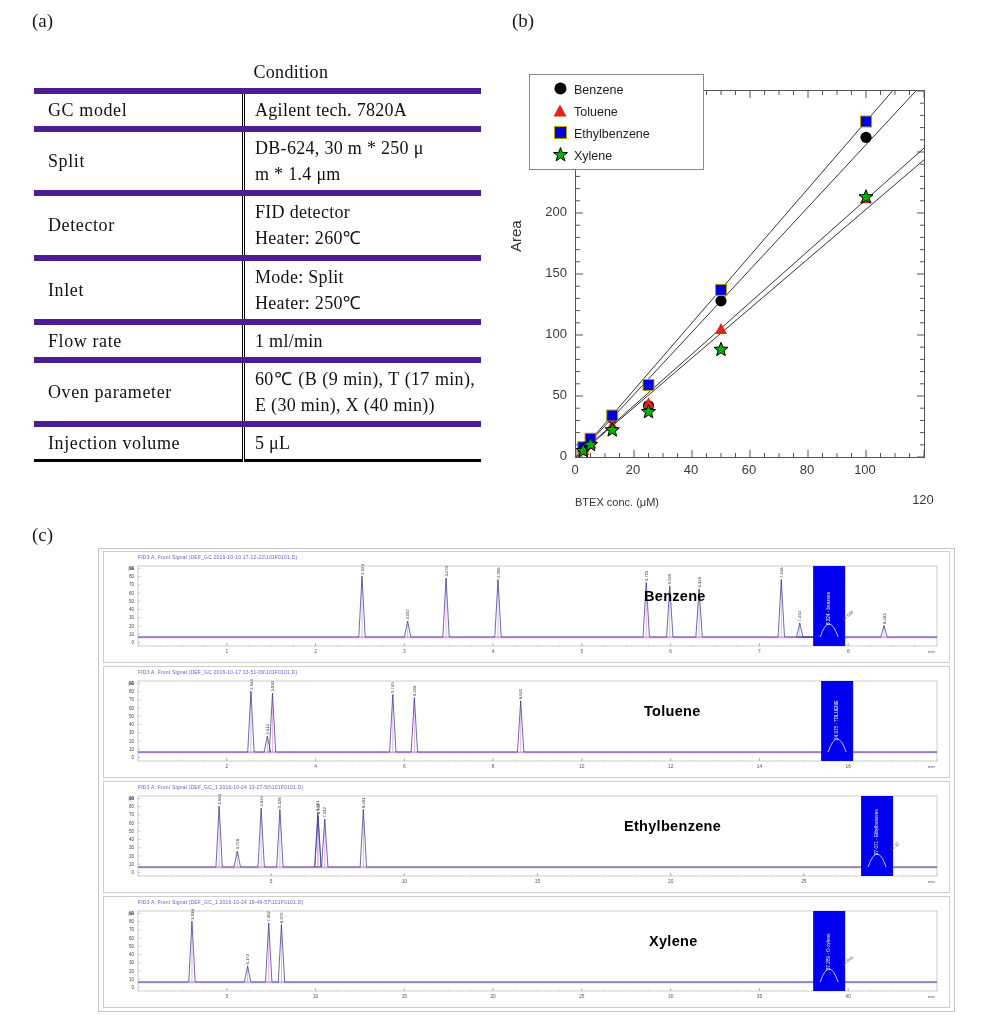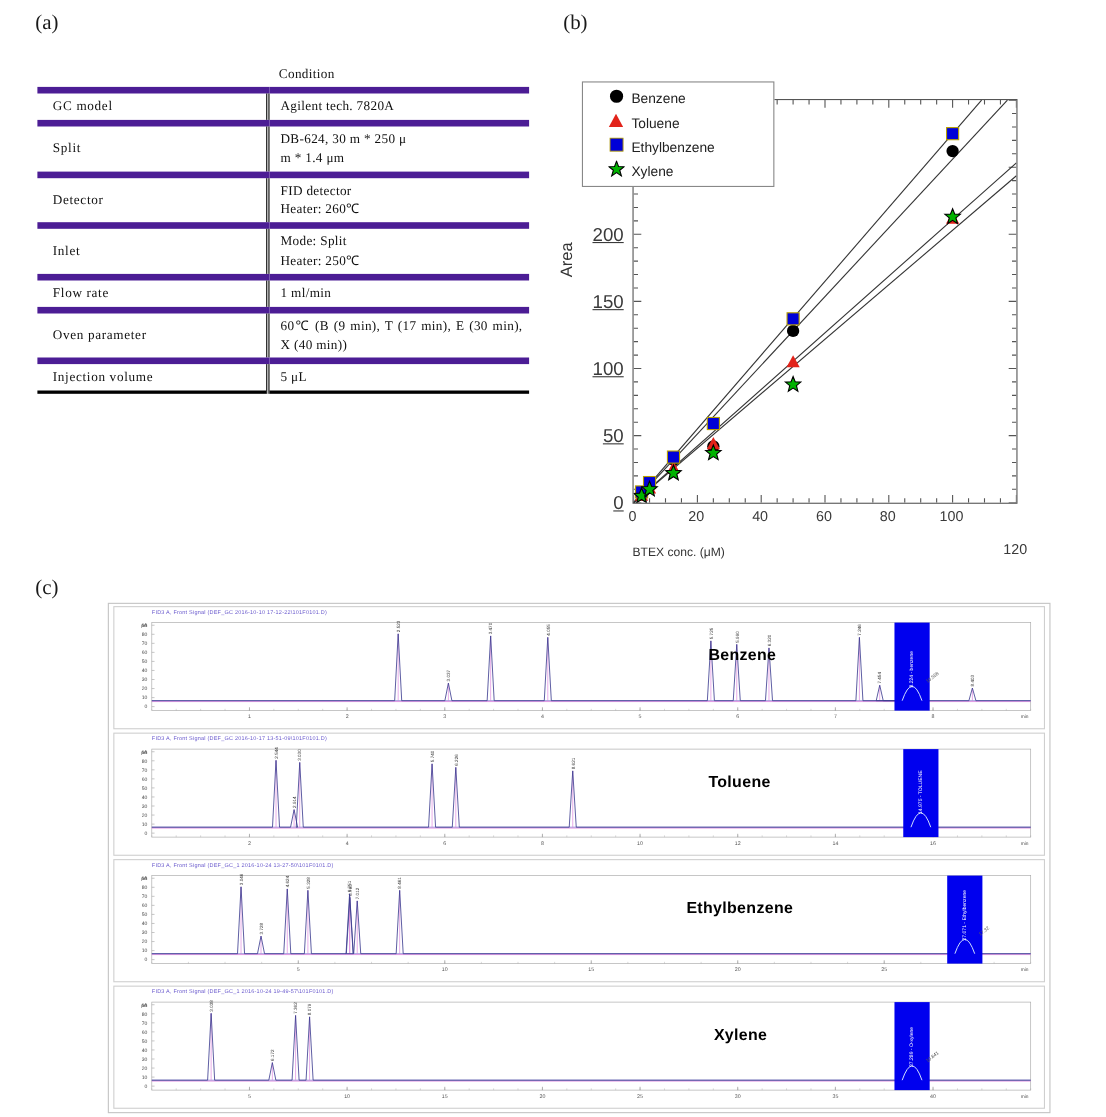--- a/index.html
+++ b/index.html
@@ -5,38 +5,38 @@
   html,body{margin:0;padding:0;background:#fff;}
   body{width:1005px;height:1015px;position:relative;
        font-family:"Liberation Serif",serif;color:#000;overflow:hidden;}
 
   .panel-label{position:absolute;font-family:"Liberation Serif",serif;
                font-size:19px;color:#1a1a1a;}
 
   
   #table-wrap{position:absolute;left:34px;top:56px;width:447px;}
   table{border-collapse:collapse;width:100%;font-family:"Liberation Serif",serif;
-        font-size:12px;color:#111;}
+        font-size:18px;color:#111;}
   td{padding:3px 6px 3px 8px;vertical-align:middle;line-height:1.45;}
   td.left-col{width:188px;padding-left:14px;letter-spacing:.6px;}
   td.right-col{padding-left:10px;letter-spacing:.3px;}
   tr.row td{border-top:6px solid #4c1d95;}
   tr.head td{border:none;}
   .dblline{border-top:3px solid #000;}
   .dblbot{border-bottom:3px solid #000;}
   td.right-col{border-left:3px double #000;}
   .cellmulti{white-space:pre-line;text-align:justify;}
 
   
   #chart{position:absolute;left:513px;top:62px;width:470px;height:460px;
          font-family:"Liberation Sans",sans-serif;}
   #plotbox{position:absolute;left:62px;top:28px;width:350px;height:368px;
            border:1px solid #555;box-sizing:border-box;background:#fff;}
-  .ytick{position:absolute;right:416px;font-size:17px;color:#3a3a3a;
-         text-align:right;width:40px;transform:translateY(-8px);text-decoration:underline;}
+  .ytick{position:absolute;right:416px;font-size:13px;color:#3a3a3a;
+         text-align:right;width:40px;transform:translateY(-8px);}
   .xtick{position:absolute;font-size:13px;color:#3a3a3a;text-align:center;
          width:40px;transform:translateX(-20px);}
   .ylabel{position:absolute;left:-6px;top:190px;font-size:15px;color:#333;
           transform:rotate(-90deg);transform-origin:left top;}
   .xlabel{position:absolute;left:62px;width:350px;top:434px;text-align:left;
           font-size:11px;color:#333;}
   #legendbox{position:absolute;left:16px;top:12px;width:175px;height:96px;
              border:1px solid #888;background:#fff;z-index:6;padding:4px 0 0 0;
              box-sizing:border-box;}
   .leg-row{display:flex;align-items:center;height:22px;padding-left:16px;}

